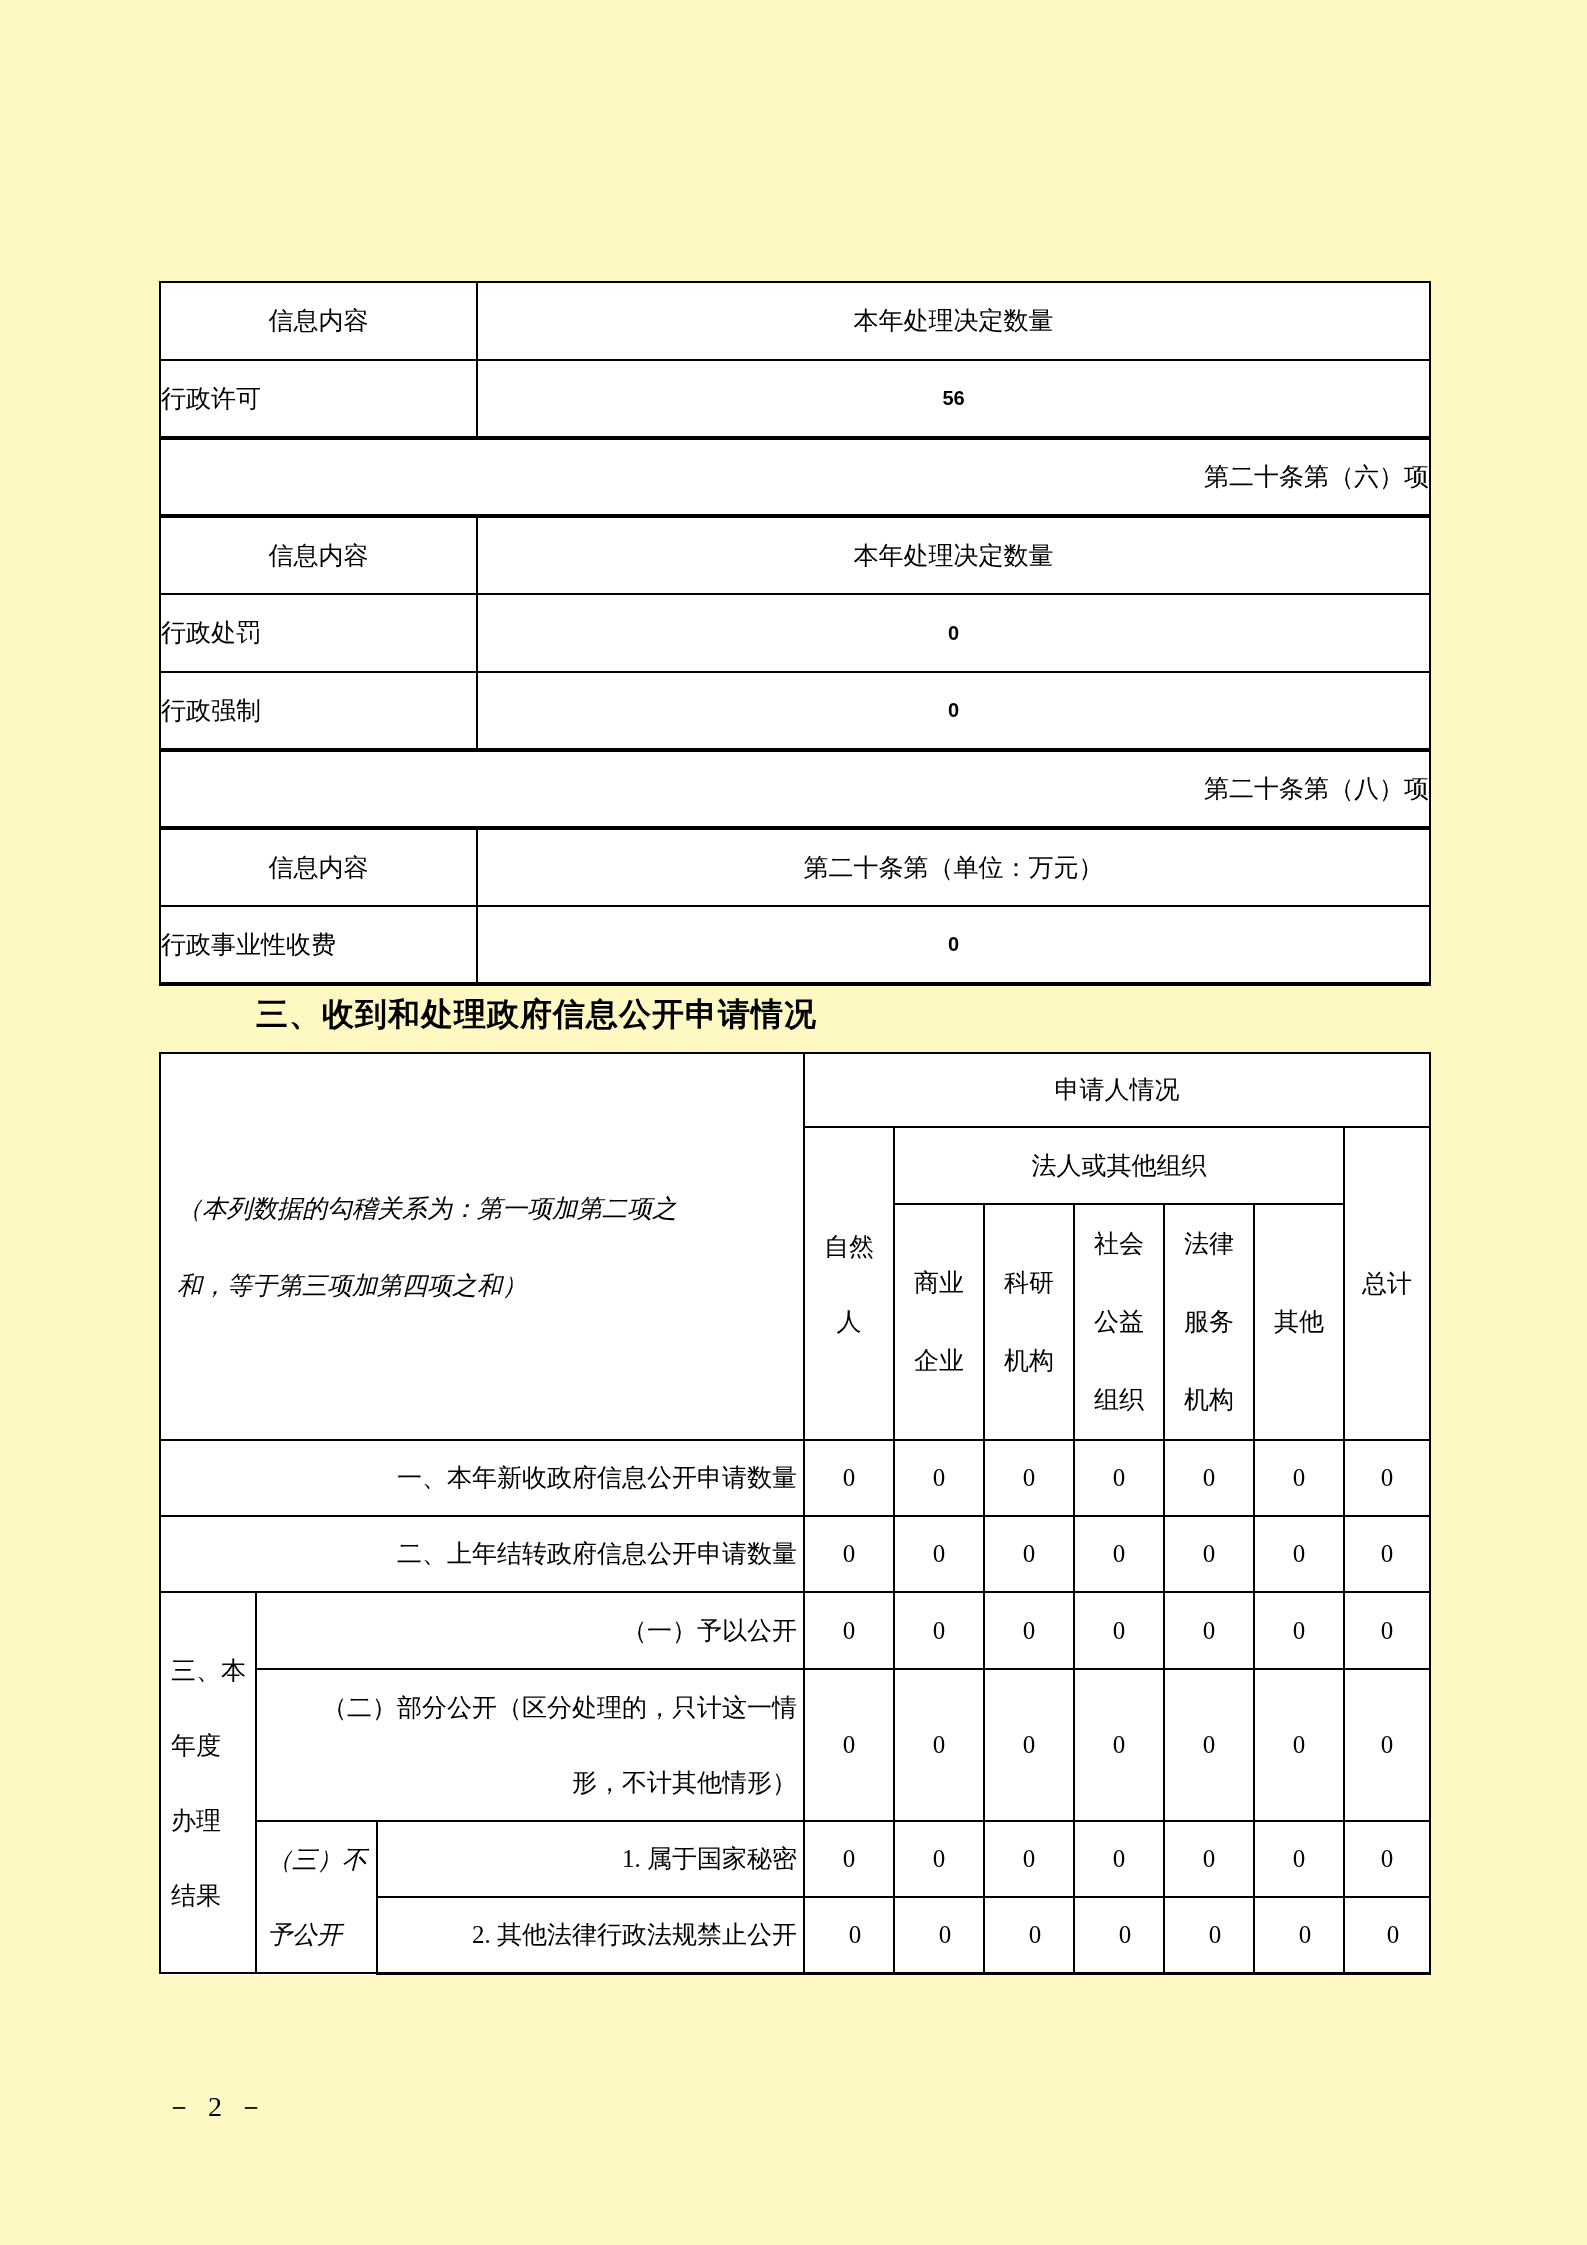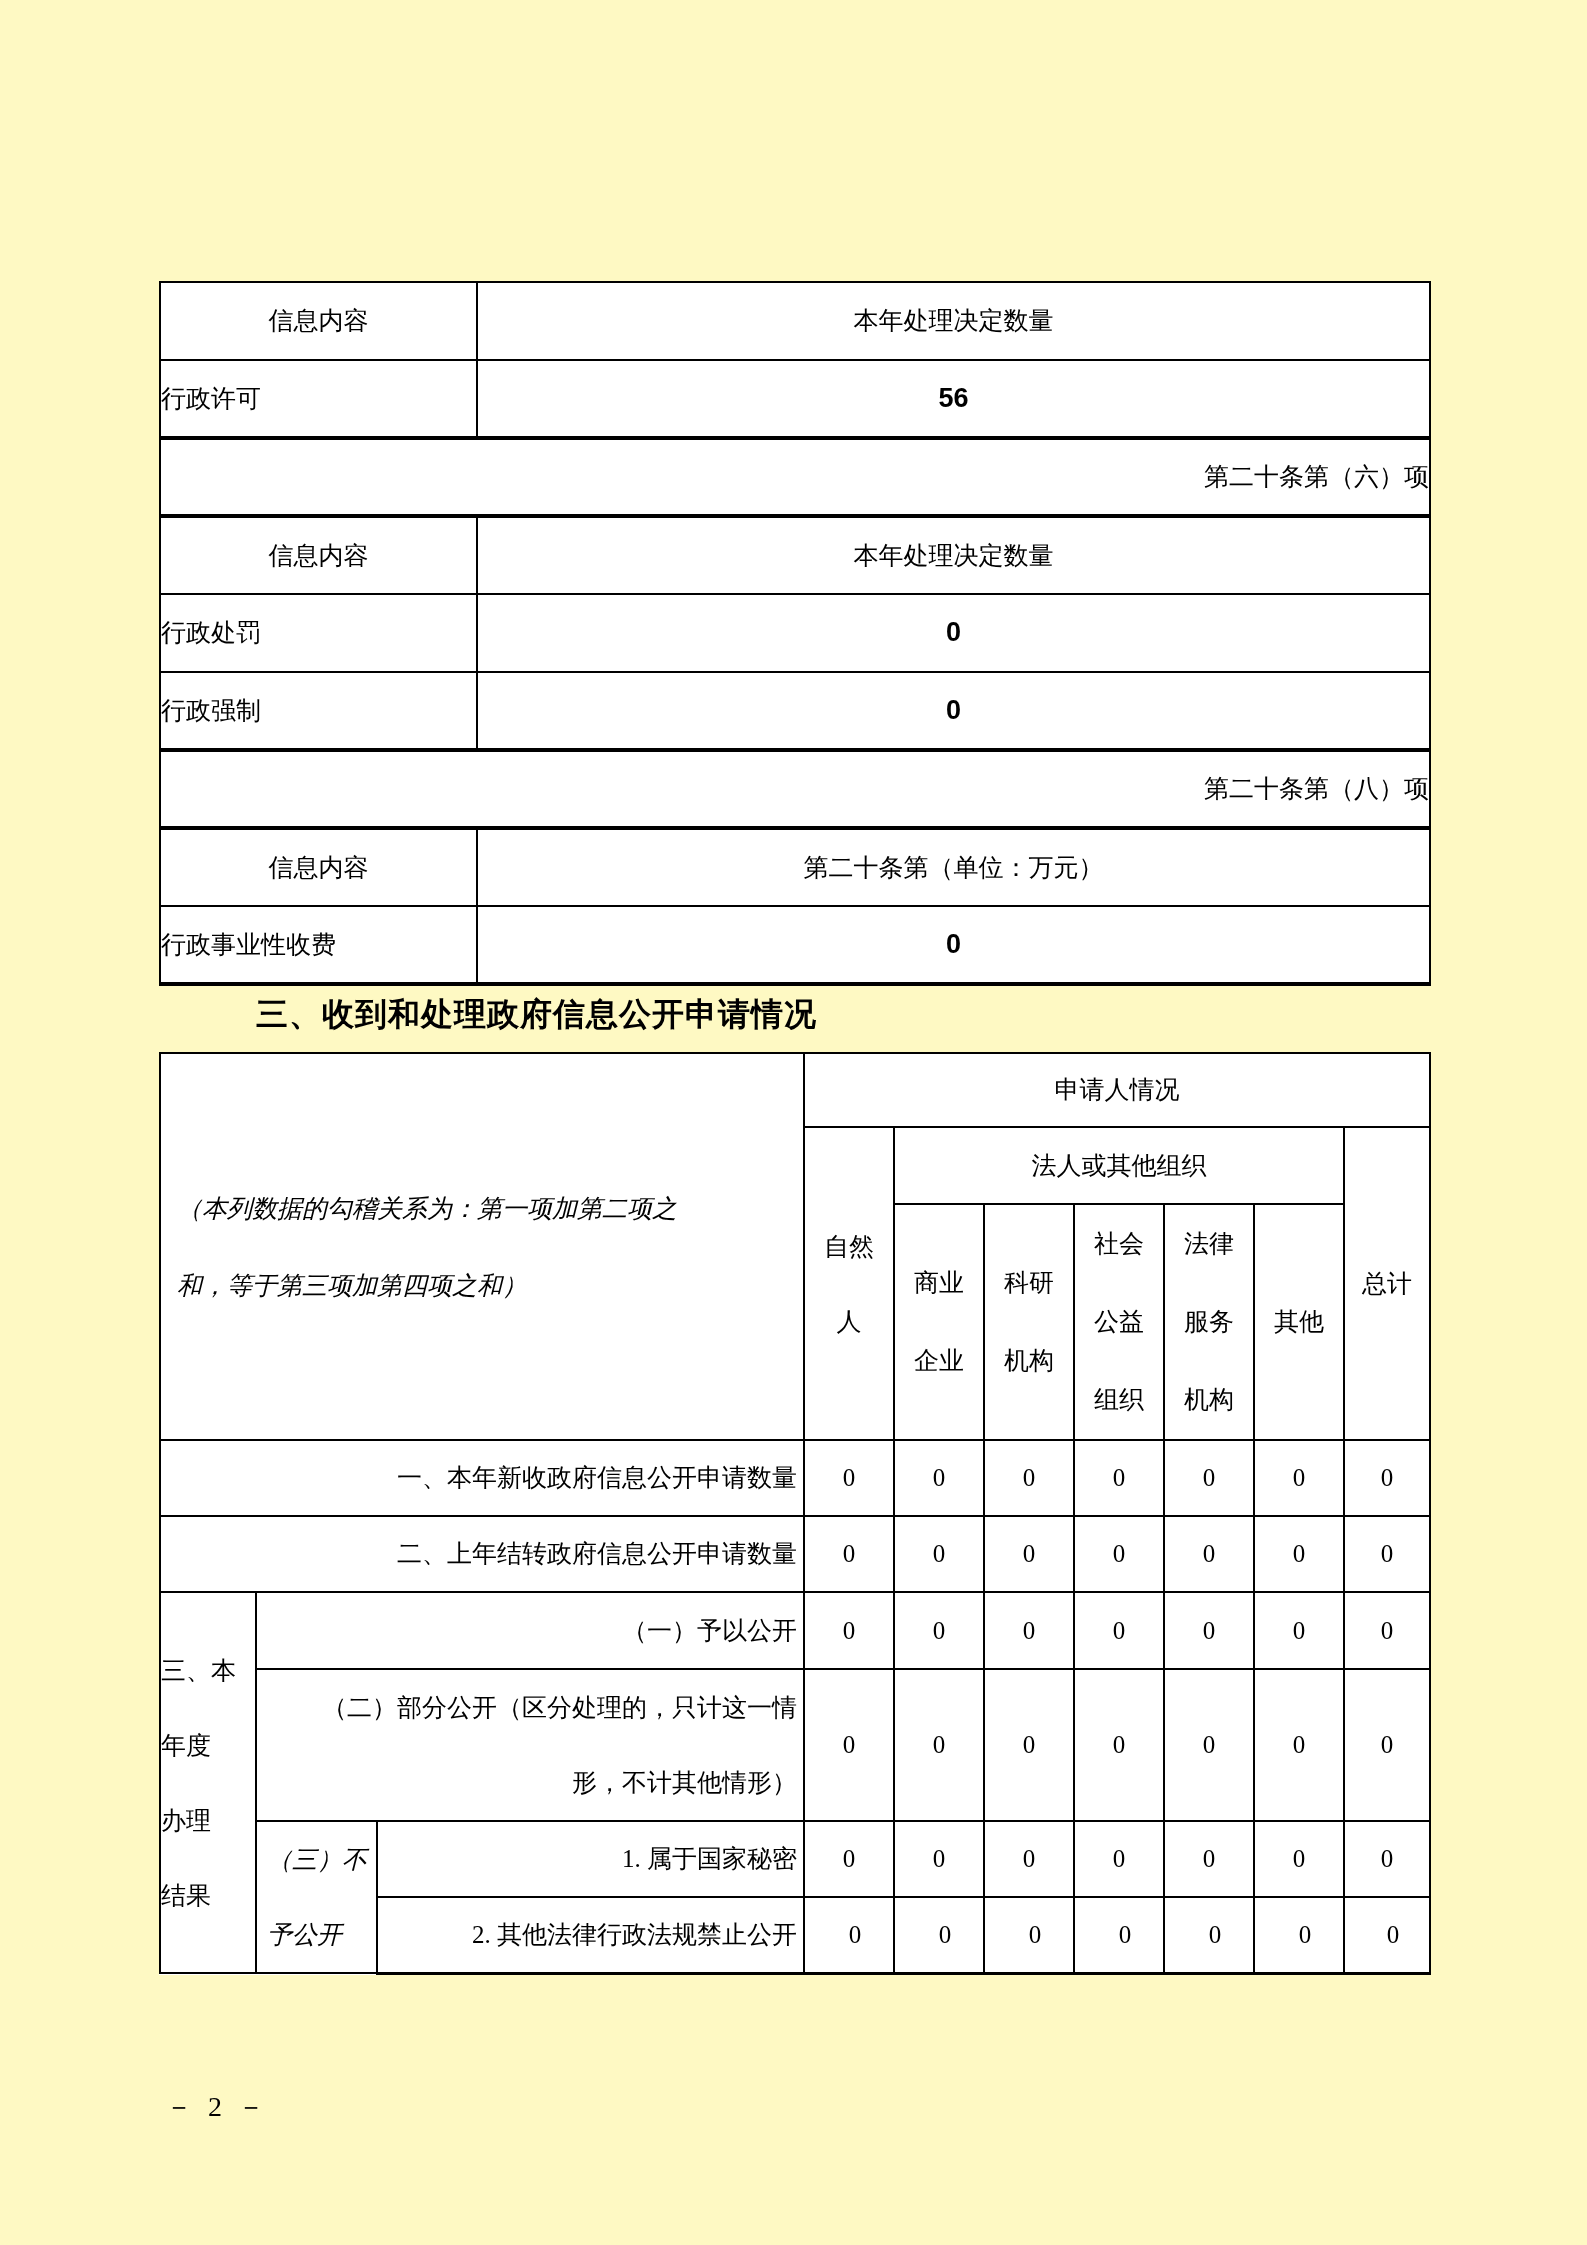--- a/index.html
+++ b/index.html
@@ -13,38 +13,38 @@
     border:2px solid #000; padding:0; vertical-align:middle;
     font-size:25px; line-height:1.25; overflow:hidden; word-break:break-all;
   }
   
   #table1 { left:159px; top:281px; width:1270px; }
   #table1 tr { height:78px; }
   .ctr  { text-align:center; }
   .lbl  { text-align:left; padding-left:0; }
   .num  {
     font-family:"Liberation Sans","DejaVu Sans",sans-serif;
-    font-weight:700; font-size:27px; text-align:center;margin-top:7px;
+    font-weight:700; font-size:20px; text-align:center;margin-top:7px;
   }
   .sect { text-align:right; border-top-width:4px; border-bottom-width:4px; }
   .thick-bottom { border-bottom-width:4px; }
   
   .heading {
     position:absolute; left:256px; top:993px;
     font-family:"Liberation Sans","DejaVu Sans",sans-serif;
     font-weight:700; font-size:32px; letter-spacing:1px; white-space:nowrap;
   }
   
   #table2 { left:159px; top:1052px; width:1270px; }
   .ml   { white-space:pre-line; }
   .note-cell {
     text-align:left; padding-left:16px; line-height:77px; white-space:pre-line;font-style:italic;
   }
   .group-cell {
-    text-align:left; line-height:75px;
+    text-align:left; padding-left:10px; line-height:75px;
     white-space:pre-line; font-size:25px;
   }
   .refuse-cell {
     text-align:left; padding-left:10px; line-height:75px; white-space:pre-line;font-style:italic;
   }
   .hdr-ml { line-height:78px; }
   .nat    { line-height:75px; }
   .lbl2 { text-align:right; padding-left:12px; padding-right:6px;margin-top:36px; }
   .row4-cell { line-height:75px; white-space:pre-line; }
   .zero { text-align:center; font-size:25px; }

